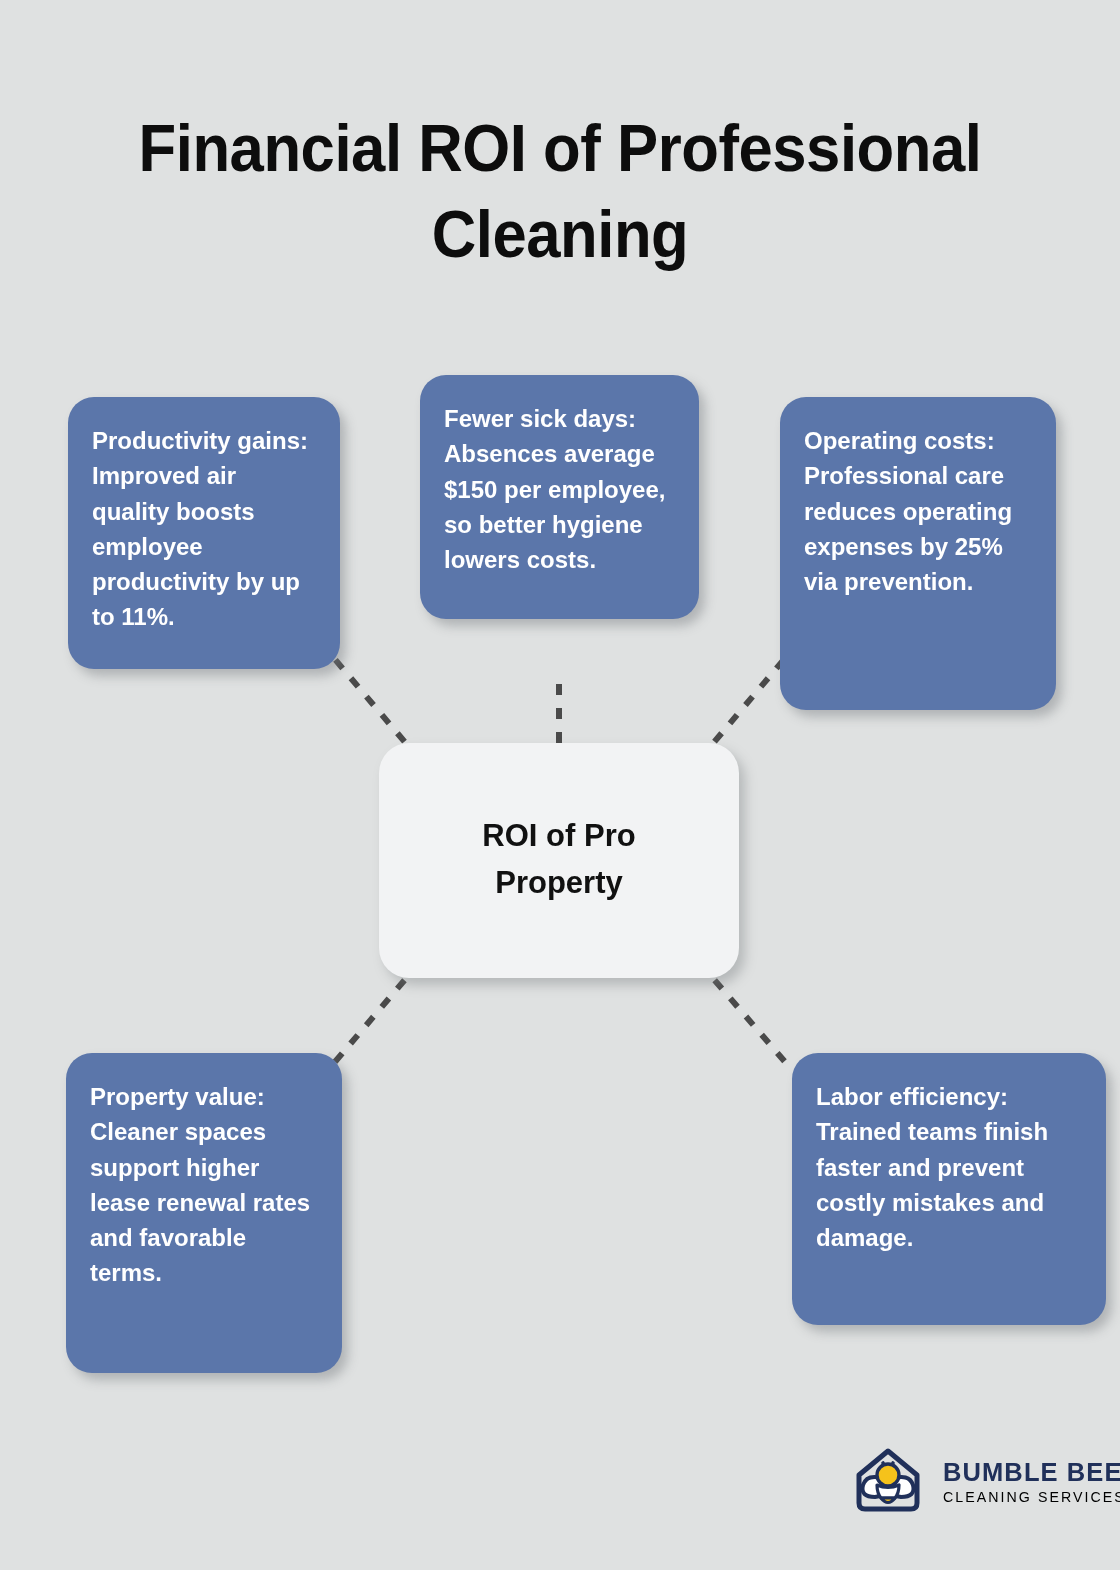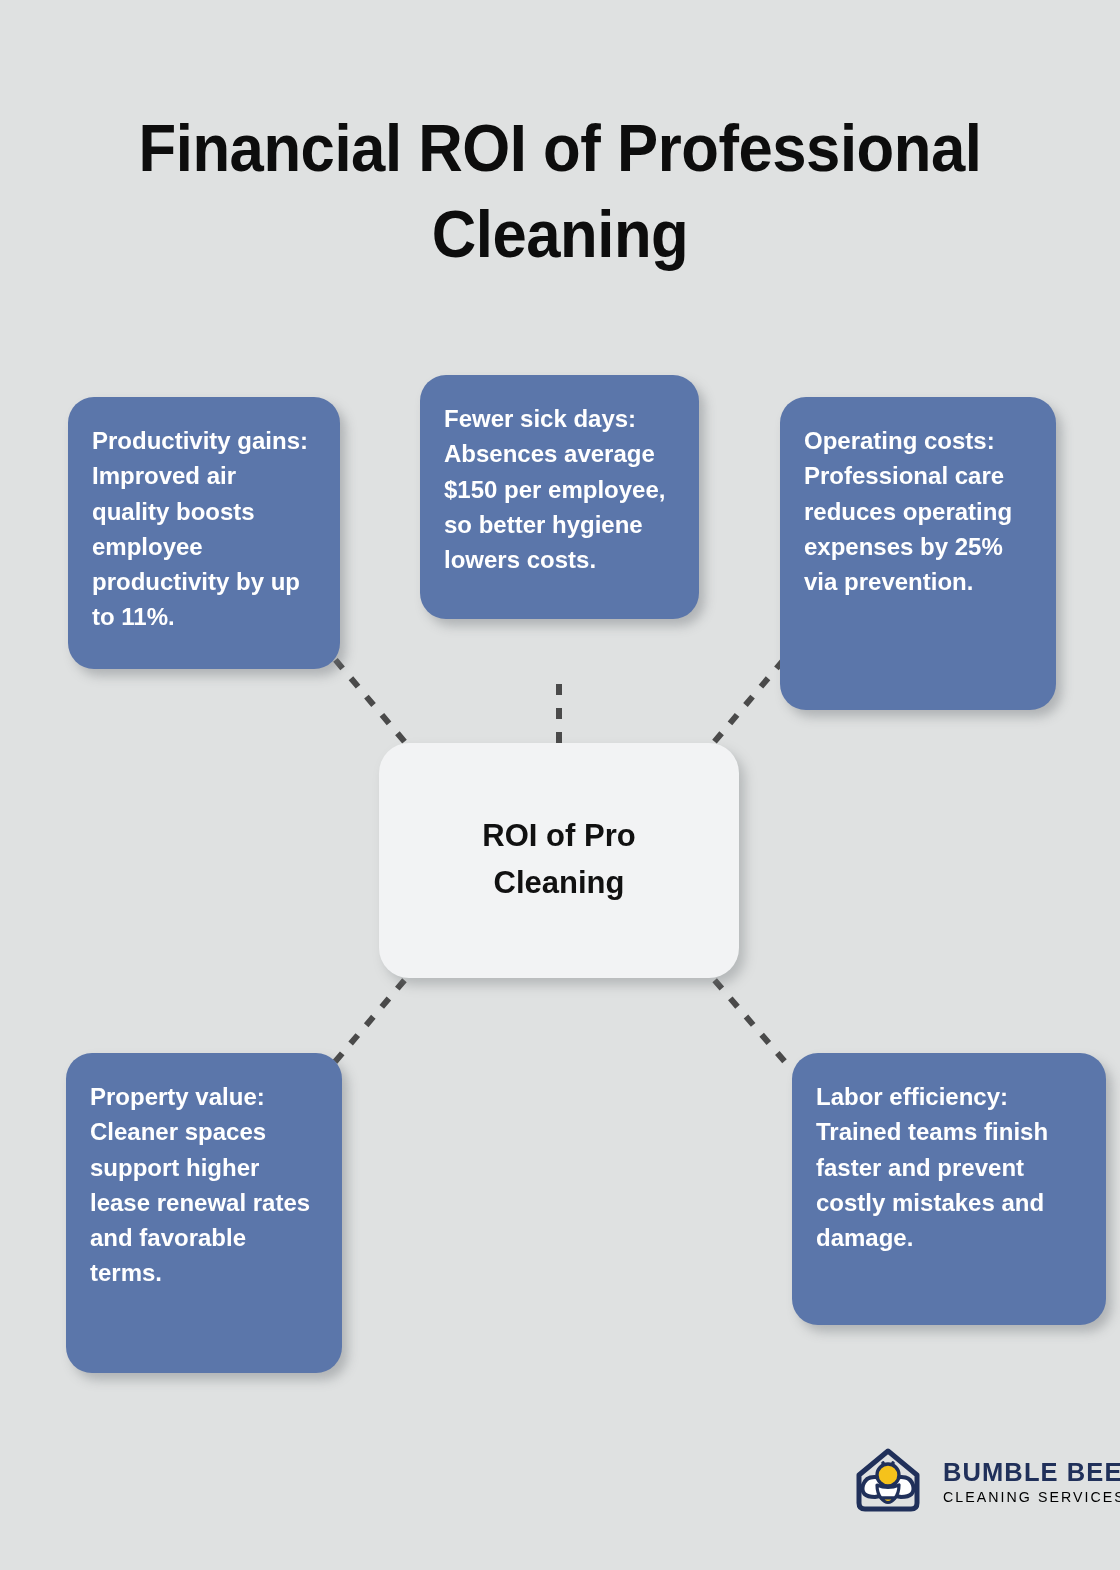--- a/index.html
+++ b/index.html
@@ -142,21 +142,21 @@
 
   <div class="node" id="node-productivity">Productivity gains: Improved air quality boosts employee productivity by up to 11%.</div>
 
   <div class="node" id="node-sickdays">Fewer sick days: Absences average $150 per employee, so better hygiene lowers costs.</div>
 
   <div class="node" id="node-operating">Operating costs: Professional care reduces operating expenses by 25% via prevention.</div>
 
   <div id="node-center">
     <div id="node-center-label">
       <span>ROI of Pro</span><br>
-      <span>Cleaning</span>
+      <span>Property</span>
     </div>
   </div>
 
   <div class="node" id="node-property">Property value: Cleaner spaces support higher lease renewal rates and favorable terms.</div>
 
   <div class="node" id="node-labor">Labor efficiency: Trained teams finish faster and prevent costly mistakes and damage.</div>
 
   <div id="logo">
     <svg id="logo-mark" viewBox="0 0 78 74" xmlns="http://www.w3.org/2000/svg">
 

